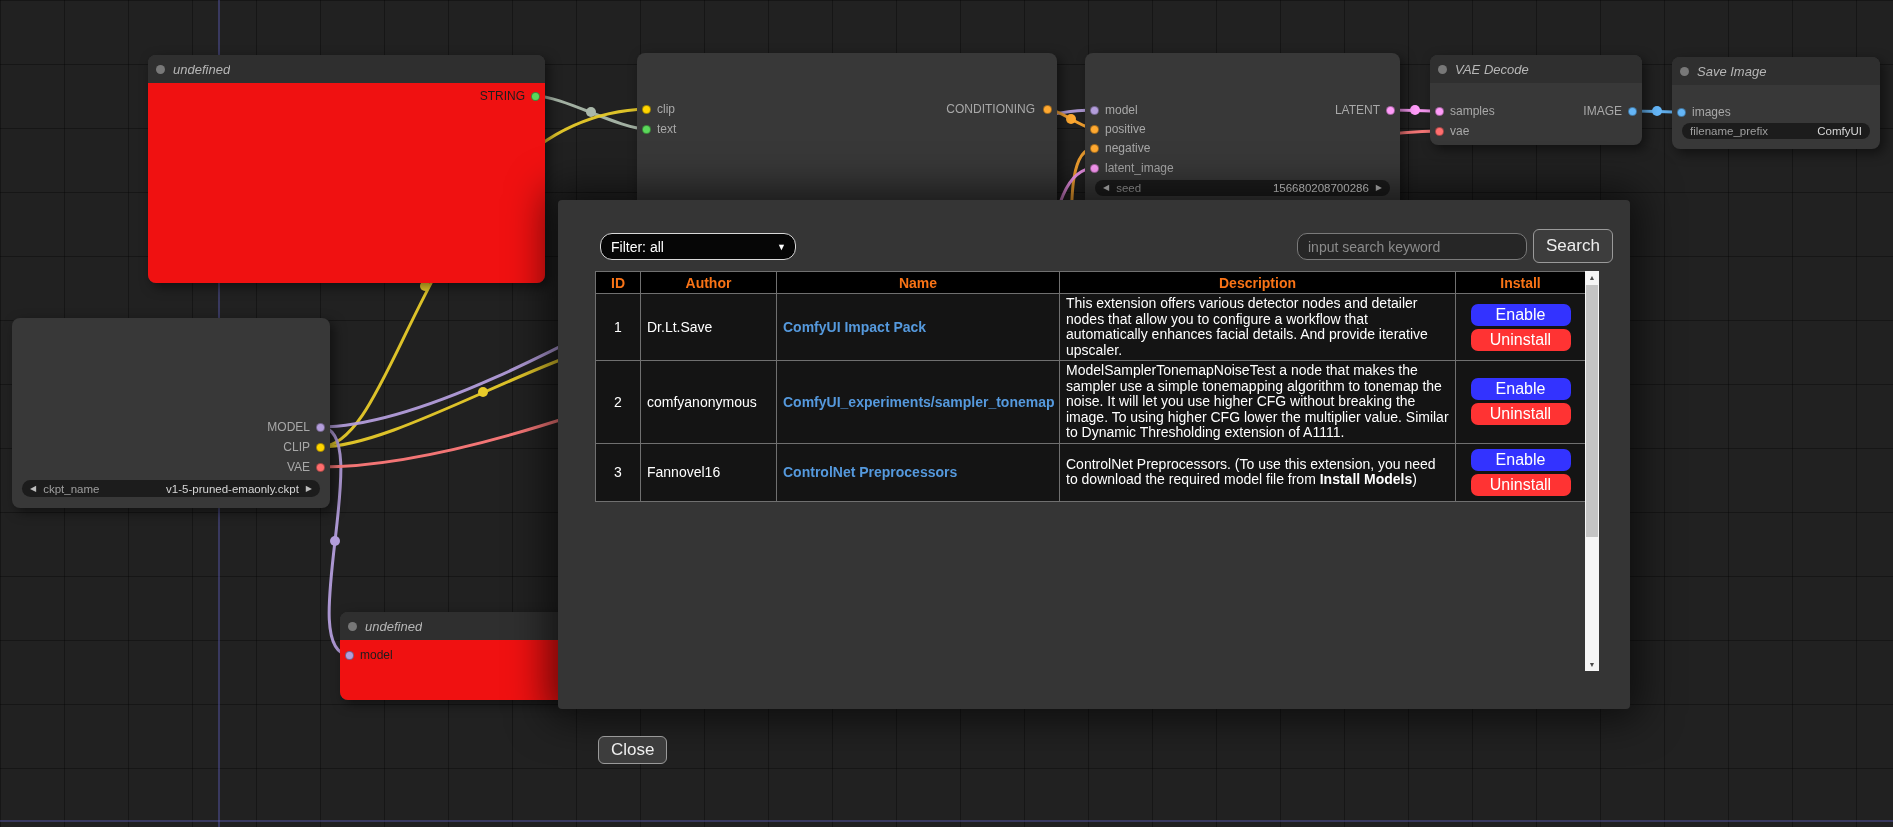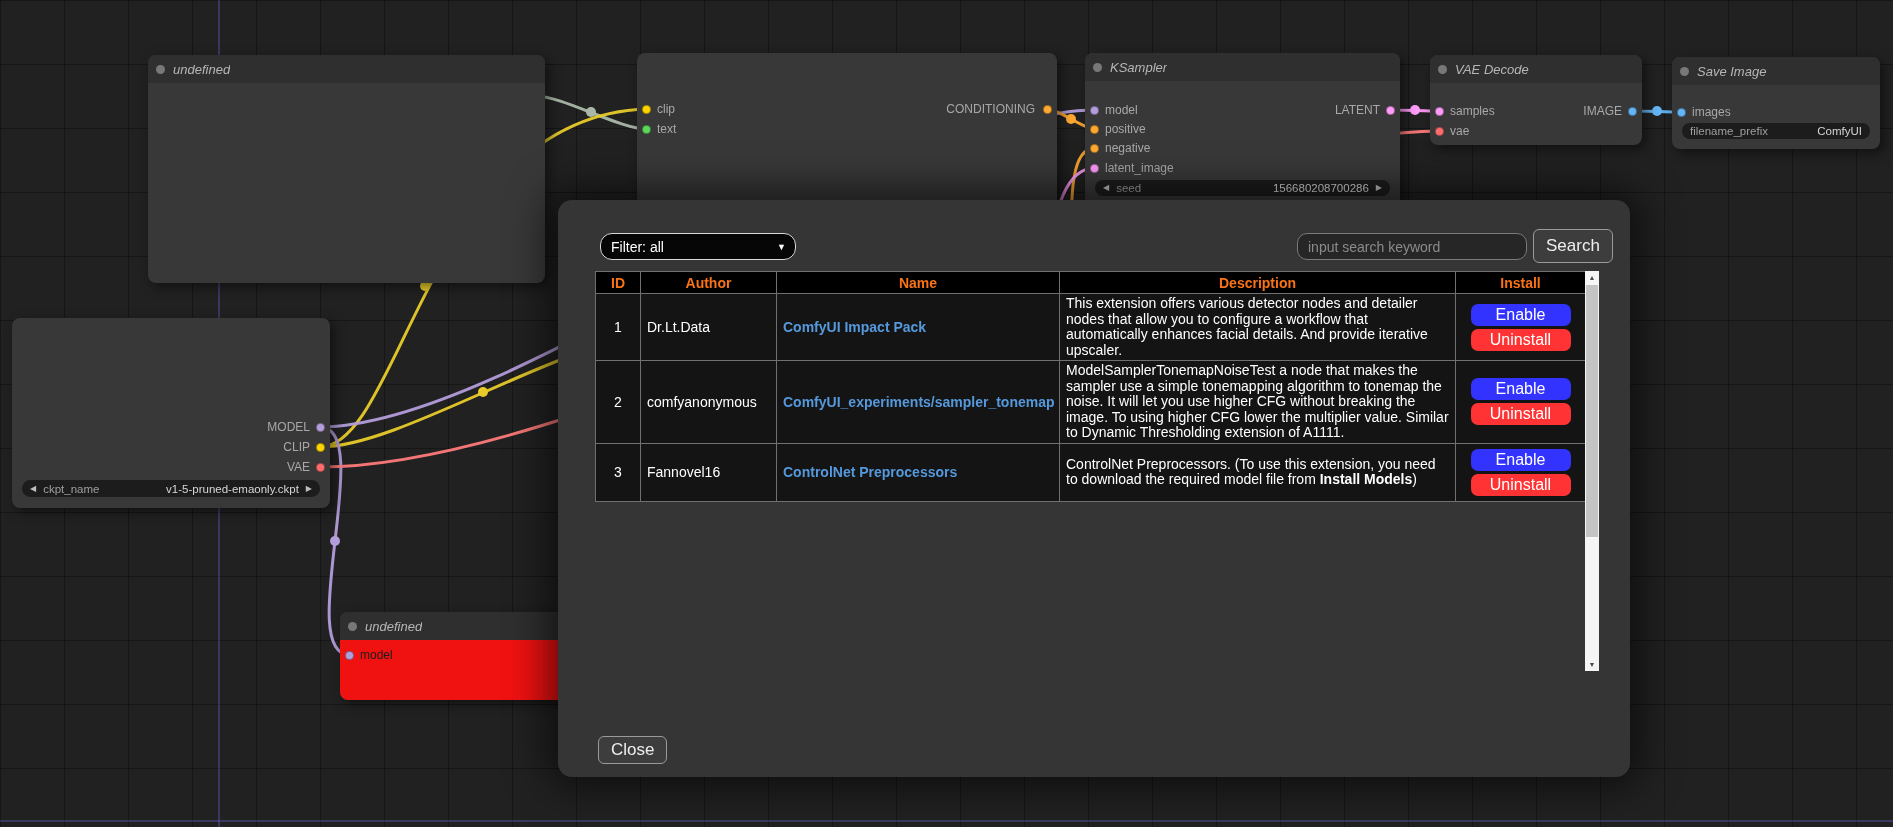--- a/index.html
+++ b/index.html
@@ -33,22 +33,22 @@
   .slot.out{right:5px;}
   .dot9{width:9px;height:9px;border-radius:50%;border:1px solid rgba(0,0,0,.35);flex:none;}
   .slot-label{font-size:12px;color:#a8a8a8;}
   .slot-label.dark{color:#1d1d1d;}
   .widget{position:absolute;left:10px;right:10px;height:16px;background:#1c1c1c;border-radius:9px;
         display:flex;align-items:center;padding:0 8px;gap:7px;font-size:11.5px;color:#9f9f9f;}
   .widget .arrow{font-size:8px;color:#bdbdbd;line-height:16px;}
   .widget .wvalue{margin-left:auto;color:#d6d6d6;}
 
   
-  .dialog{position:absolute;left:558px;top:200px;width:1072px;height:577px;z-index:10;
-        background:#353535;border-radius:14px;box-shadow:0 0 40px 10px rgba(0,0,0,.6);color:#ddd;}
+  .dialog{position:absolute;left:558px;top:200px;width:1072px;height:509px;z-index:10;
+        background:#353535;border-radius:4px;box-shadow:0 0 40px 10px rgba(0,0,0,.6);color:#ddd;}
   .filter-wrap{position:absolute;left:42px;top:33px;width:196px;height:27px;}
   .filter-wrap select{width:100%;height:100%;background:#060606;color:#fff;border:1px solid #d9d9d9;
         border-radius:12px;padding:0 26px 0 10px;font-size:14px;font-family:inherit;
         appearance:none;-webkit-appearance:none;}
   .filter-caret{position:absolute;right:10px;top:50%;transform:translateY(-50%);font-size:9px;color:#fff;pointer-events:none;}
   .search-input{position:absolute;left:739px;top:33px;width:230px;height:27px;background:#262626;
         border:1px solid #7a7a7a;border-radius:10px;color:#ddd;padding:0 10px;font-size:14px;font-family:inherit;}
   .search-input::placeholder{color:#8b8b8b;}
   .ui-btn{background:#3d3d3d;border:1px solid #9a9a9a;border-radius:6px;color:#eee;
         font-size:17px;padding:3px 12px;font-family:inherit;cursor:pointer;}
@@ -101,42 +101,44 @@
     <circle cx="1415" cy="110" r="5" fill="#ff9cf9"></circle>
     <path class="wire" d="M1632,111 C1645,111 1669,112 1682,112" stroke="#64b5f6"></path>
     <circle cx="1657" cy="111" r="5" fill="#64b5f6"></circle>
   </svg>
 
   <div class="node" style="left:148px;top:55px;width:397px;height:228px;">
     <div class="node-header">
       <span class="collapse-dot"></span>
       <span class="node-title">undefined</span>
     </div>
+    <div class="node-body red">
+      <div class="slot out" style="top:5px;">
+        <span class="slot-label dark">STRING</span>
+        <span class="dot9" style="background:#5bd85b;"></span>
+      </div>
+    </div>
   </div>
 
   <div class="node" style="left:637px;top:53px;width:420px;height:160px;">
     <div class="slot in" style="top:48px;">
       <span class="dot9" style="background:#ffd500;"></span>
       <span class="slot-label">clip</span>
     </div>
     <div class="slot in" style="top:68px;">
       <span class="dot9" style="background:#5bd85b;"></span>
       <span class="slot-label">text</span>
     </div>
     <div class="slot out" style="top:48px;gap:8px;">
       <span class="slot-label">CONDITIONING</span>
       <span class="dot9" style="background:#ffa931;"></span>
     </div>
   </div>
 
   <div class="node" style="left:1085px;top:53px;width:315px;height:160px;">
-    <div class="node-header">
-      <span class="collapse-dot"></span>
-      <span class="node-title">KSampler</span>
-    </div>
     <div class="slot in" style="top:49px;">
       <span class="dot9" style="background:#b39ddb;"></span>
       <span class="slot-label">model</span>
     </div>
     <div class="slot in" style="top:68px;">
       <span class="dot9" style="background:#ffa931;"></span>
       <span class="slot-label">positive</span>
     </div>
     <div class="slot in" style="top:87px;">
       <span class="dot9" style="background:#ffa931;"></span>
@@ -250,21 +252,21 @@
             <th>ID</th>
             <th>Author</th>
             <th>Name</th>
             <th>Description</th>
             <th>Install</th>
           </tr>
         </thead>
         <tbody>
           <tr>
             <td class="id">1</td>
-            <td>Dr.Lt.Data</td>
+            <td>Dr.Lt.Save</td>
             <td>
               <a href="#" class="ext-link">ComfyUI Impact Pack</a>
             </td>
             <td class="desc">This extension offers various detector nodes and detailer nodes that allow you to configure a workflow that automatically enhances facial details. And provide iterative upscaler.</td>
             <td class="install">
               <button class="btn-install btn-enable">Enable</button>
               <button class="btn-install btn-uninstall">Uninstall</button>
             </td>
           </tr>
           <tr>

